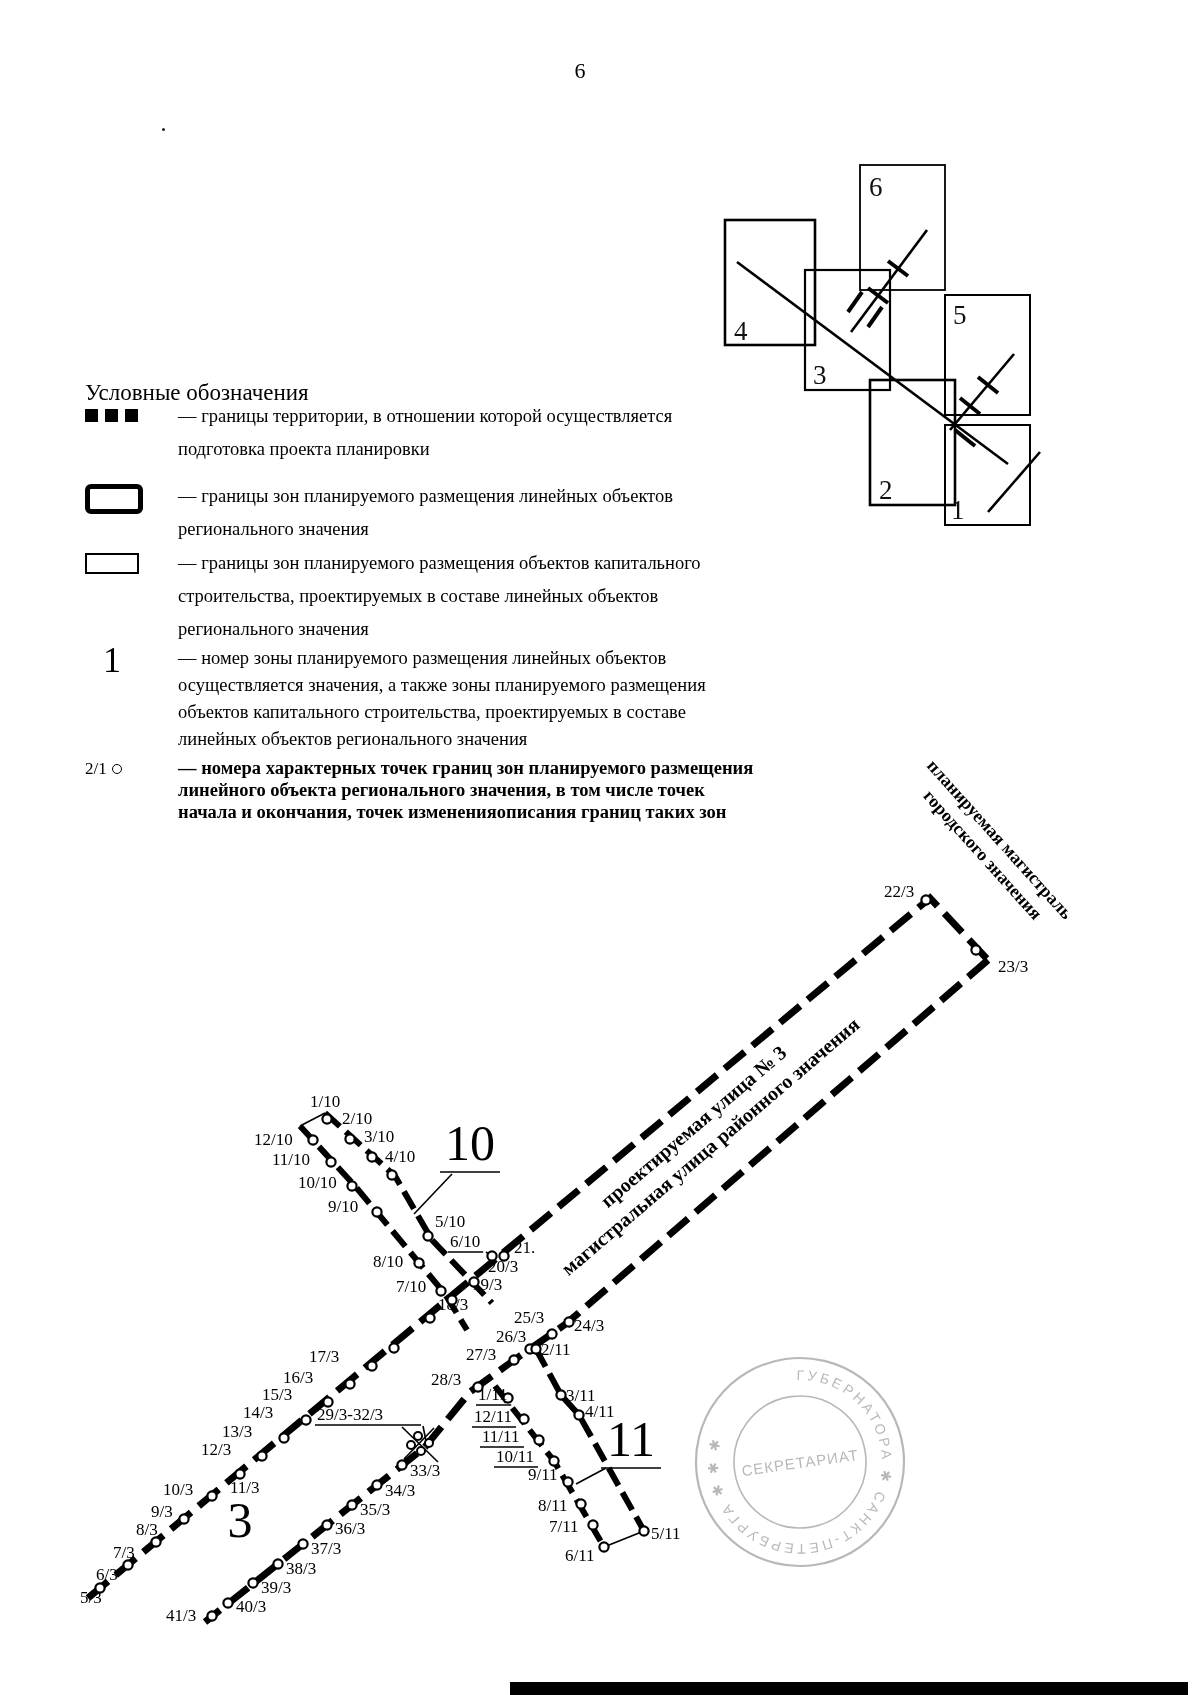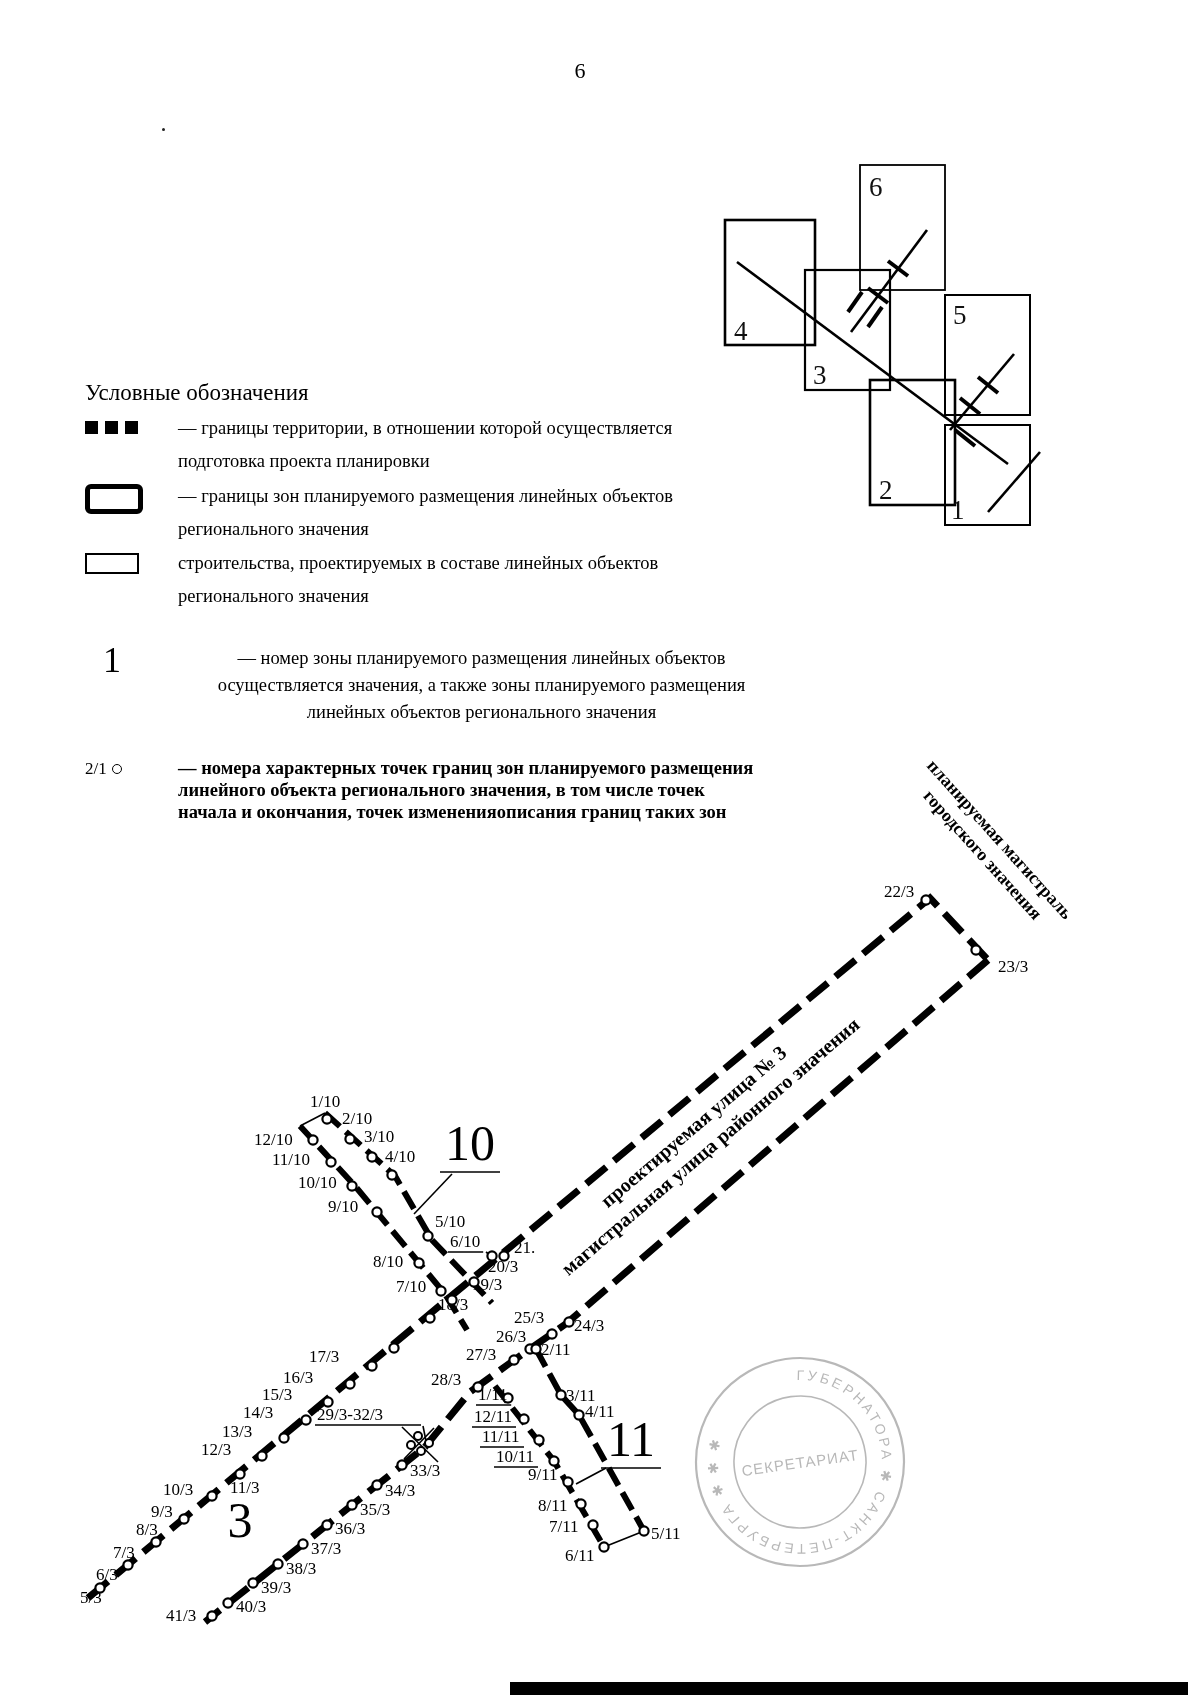--- a/index.html
+++ b/index.html
@@ -8,21 +8,21 @@
   #page-number{position:absolute;top:58px;left:0;width:1160px;text-align:center;
        font-size:22px;}
   #speck{position:absolute;left:162px;top:128px;width:3px;height:3px;background:#222;border-radius:50%;}
   #legend{position:absolute;left:85px;top:380px;width:700px;}
   #legend-title{font-size:23px;margin-bottom:6px;}
   .li-row{position:absolute;left:0;display:flex;width:700px;}
   .li-sym{width:93px;flex:none;}
   .li-text{flex:1;}
   .li-line{font-size:18.5px;white-space:nowrap;}
   .lh35 .li-line{line-height:33px;}
-  .lh27 .li-line{line-height:27px;text-align:center;}
+  .lh27 .li-line{line-height:27px;}
   .lh22 .li-line{line-height:22px;font-weight:bold;}
   .sq{display:inline-block;width:13px;height:13px;background:#000;margin-right:7px;margin-top:9px;}
   .sym-thick{width:48px;height:20px;border:5px solid #000;border-radius:6px;margin-top:4px;}
   .sym-thin{width:50px;height:17px;border:2px solid #000;margin-top:6px;}
   .sym-one{font-size:36px;line-height:30px;padding-left:18px;}
   .sym-pt{font-size:17px;padding-top:2px;white-space:nowrap;}
   .pt-circle-glyph{display:inline-block;width:8px;height:8px;border:1.6px solid #000;border-radius:50%;margin-left:5px;}
   svg{position:absolute;left:0;top:0;}
   .corr{fill:none;stroke:#000;stroke-width:7;stroke-dasharray:26 10;}
   .corr2{fill:none;stroke:#000;stroke-width:6;stroke-dasharray:20 8;}
@@ -38,52 +38,54 @@
 </style>
 </head>
 <body>
 
 <div id="page-number">6</div>
 <div id="speck"></div>
 
 <div id="legend">
   <div id="legend-title">Условные обозначения</div>
   <div id="legend-items">
-      <div class="li-row lh35" style="top: 32px;">
+      <div class="li-row lh35" style="top: 20px;">
         <div class="li-sym"><span class="sq"></span><span class="sq"></span><span class="sq"></span></div>
         <div class="li-text">
           <div class="li-line">— границы территории, в отношении которой осуществляется</div>
           <div class="li-line">подготовка проекта планировки</div>
         </div>
       </div>
       <div class="li-row lh35" style="top: 100px;">
         <div class="li-sym">
           <div class="sym-thick"></div>
         </div>
         <div class="li-text">
           <div class="li-line">— границы зон планируемого размещения линейных объектов</div>
           <div class="li-line">регионального значения</div>
         </div>
       </div>
       <div class="li-row lh35" style="top: 167px;">
         <div class="li-sym">
           <div class="sym-thin"></div>
         </div>
         <div class="li-text">
+          <div class="li-line">— границы зон планируемого размещения объектов капитального</div>
           <div class="li-line">строительства, проектируемых в составе линейных объектов</div>
           <div class="li-line">регионального значения</div>
         </div>
       </div>
       <div class="li-row lh27" style="top: 265px;">
         <div class="li-sym">
           <div class="sym-one">1</div>
         </div>
         <div class="li-text">
           <div class="li-line">— номер зоны планируемого размещения линейных объектов</div>
           <div class="li-line">осуществляется значения, а также зоны планируемого размещения</div>
+          <div class="li-line">объектов капитального строительства, проектируемых в составе</div>
           <div class="li-line">линейных объектов регионального значения</div>
         </div>
       </div>
       <div class="li-row lh22" style="top: 377px;">
         <div class="li-sym">
           <div class="sym-pt">2/1<span class="pt-circle-glyph"></span></div>
         </div>
         <div class="li-text">
           <div class="li-line">— номера характерных точек границ зон планируемого размещения</div>
           <div class="li-line">линейного объекта регионального значения, в  том  числе  точек</div>

